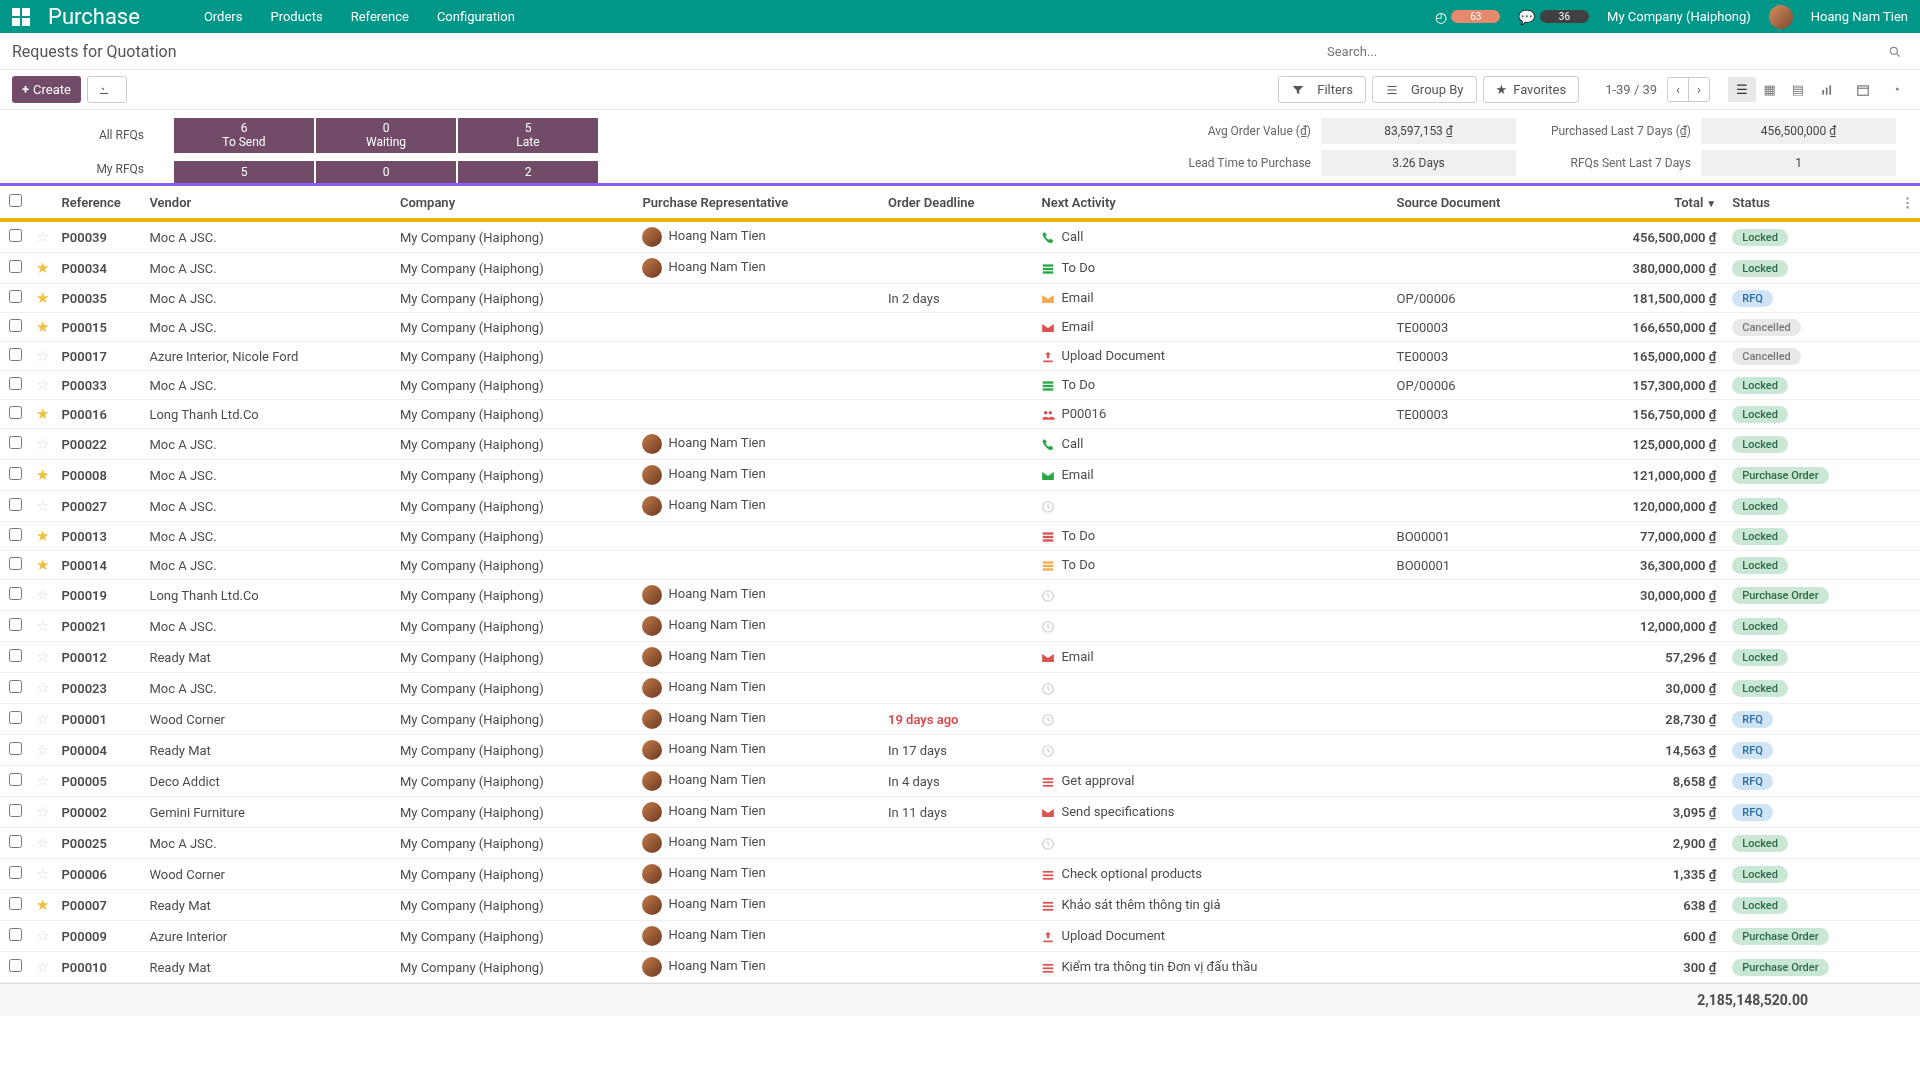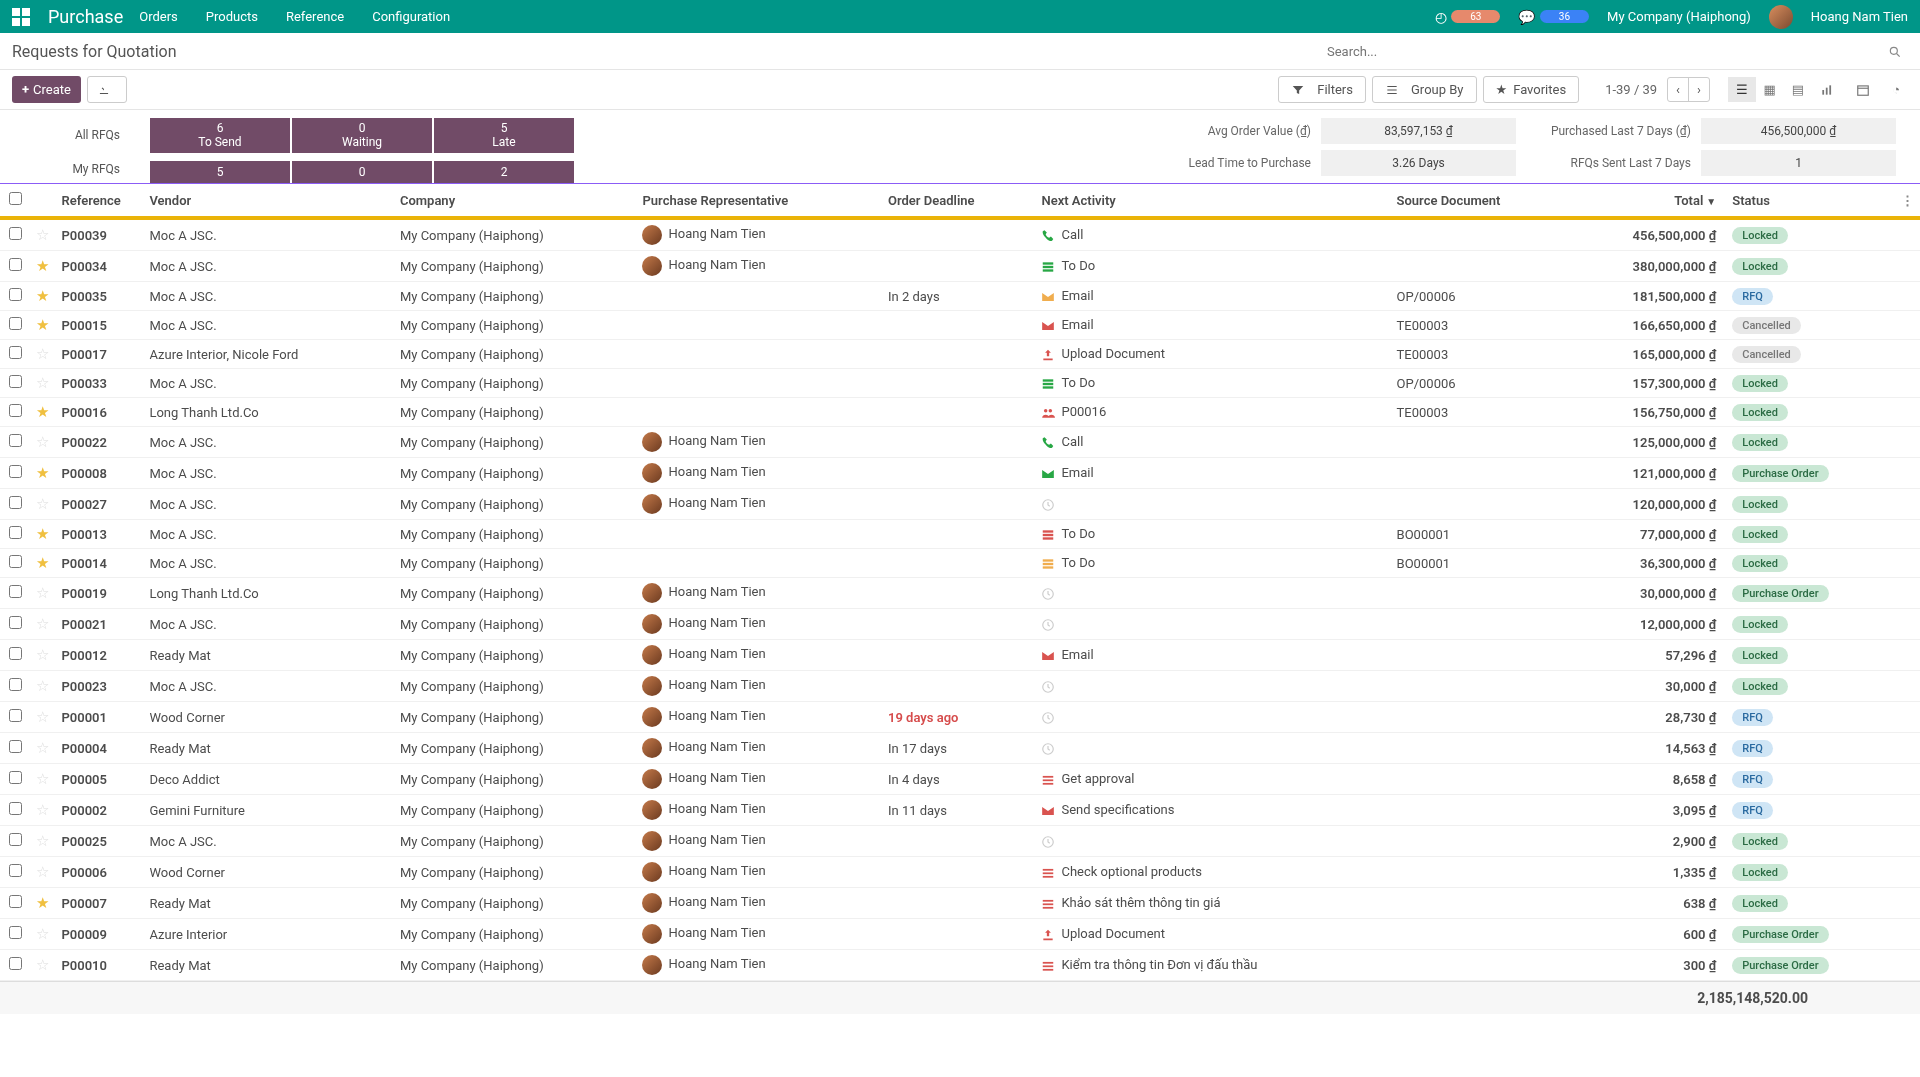--- a/index.html
+++ b/index.html
@@ -1,26 +1,26 @@
 <!DOCTYPE html>
 <html><head>
 <meta charset="utf-8">
 <style>
 * { box-sizing: border-box; margin: 0; padding: 0; font-family: -apple-system, BlinkMacSystemFont, "Segoe UI", Roboto, Arial, sans-serif; }
 body { font-size: 13px; color: #4c4c4c; background: #fff; }
 .topbar { background: #009688; color: #fff; display: flex; align-items: center; height: 33px; padding: 0 12px; }
 .apps-icon { width: 18px; height: 18px; margin-right: 18px; display: grid; grid-template-columns: 1fr 1fr; grid-template-rows: 1fr 1fr; gap: 2px; cursor: pointer; }
 .apps-icon span { background: #fff; }
-.app-title { font-size: 18px; font-weight: 400; margin-right: 16px; }
+.app-title { font-size: 22px; font-weight: 400; margin-right: 64px; }
 .top-menu { display: flex; gap: 28px; flex: 1; }
 .top-menu a { color: #fff; text-decoration: none; font-size: 13px; cursor: pointer; }
 .top-right { display: flex; align-items: center; gap: 18px; }
 .badge-item { display: flex; align-items: center; gap: 4px; cursor: pointer; }
 .badge-circle { background: #e6896c; color: #fff; font-size: 10px; border-radius: 8px; padding: 1px 19px; }
-.badge-circle.green { background: #3b82f6; }
+.badge-circle.green { background: #404040; }
 .clock-icon, .chat-icon { font-size: 14px; }
 .company-name { font-size: 13px; }
 .user-avatar { width: 24px; height: 24px; border-radius: 50%; background: linear-gradient(135deg,#d98e5e,#7a4a30); display: inline-block; }
 .user-name { font-size: 13px; }
 .subheader { display: flex; align-items: center; border-bottom: 1px solid #e5e5e5; height: 37px; padding: 0 12px; }
 .breadcrumb { font-size: 16px; color: #555; flex: 1; }
 .search-area { display: flex; align-items: center; flex: 1; justify-content: flex-end; }
 .search-box { width: 565px; border: none; font-size: 13px; padding: 4px; color: #6d28d9; outline: none; }
 .search-icon { color: #888; cursor: pointer; }
 .toolbar { display: flex; align-items: center; height: 40px; padding: 0 12px; border-bottom: 1px solid #e5e5e5; }
@@ -28,21 +28,21 @@
 .btn-icon-only { background: #fff; border: 1px solid #ccc; padding: 5px 9px; border-radius: 3px; margin-left: 6px; color: #555; cursor: pointer; }
 .toolbar-spacer { flex: 1; }
 .btn-outline { background: #fff; border: 1px solid #ccc; padding: 5px 12px; border-radius: 3px; font-size: 13px; color: #555; cursor: pointer; display: inline-flex; align-items: center; gap: 6px; margin-right: 6px; }
 .pager { display: flex; align-items: center; gap: 10px; margin-left: 20px; margin-right: 14px; color: #666; }
 .pager-arrows { display: flex; border: 1px solid #ccc; border-radius: 3px; }
 .pager-arrows span { padding: 4px 8px; cursor: pointer; color: #555; }
 .pager-arrows span:first-child { border-right: 1px solid #ccc; }
 .view-switch { display: flex; align-items: center; gap: 0; margin-left: 4px; }
 .view-switch span { padding: 5px 8px; color: #777; cursor: pointer; }
 .view-switch span.active { background: #e8e8e8; color: #333; }
-.dashboard-row { display: flex; padding: 8px 12px 0 0; border-bottom: 1px solid #8b5cf6; }
+.dashboard-row { display: flex; padding: 8px 12px 0 24px; border-bottom: 3px solid #8b5cf6; }
 .dash-left { display: flex; gap: 30px; align-items: flex-start; }
 .dash-labels { display: flex; flex-direction: column; gap: 20px; padding-top: 10px; font-size: 12px; color: #555; text-align: right; width: 120px; }
 .dash-boxes-col { display: flex; flex-direction: column; gap: 8px; }
 .dash-boxes { display: flex; gap: 2px; }
 .dash-box { background: #714b67; color: #fff; text-align: center; width: 140px; cursor: pointer; }
 .dash-box .num { font-size: 12px; padding: 3px 0 0 0; }
 .dash-box .lbl { font-size: 12px; padding: 0 0 4px 0; }
 .dash-box.single { padding: 4px 0; font-size: 12px; }
 .dash-right { display: flex; flex: 1; justify-content: flex-end; gap: 0; padding-right: 12px; }
 .stat-block { display: flex; flex-direction: column; gap: 6px; }

